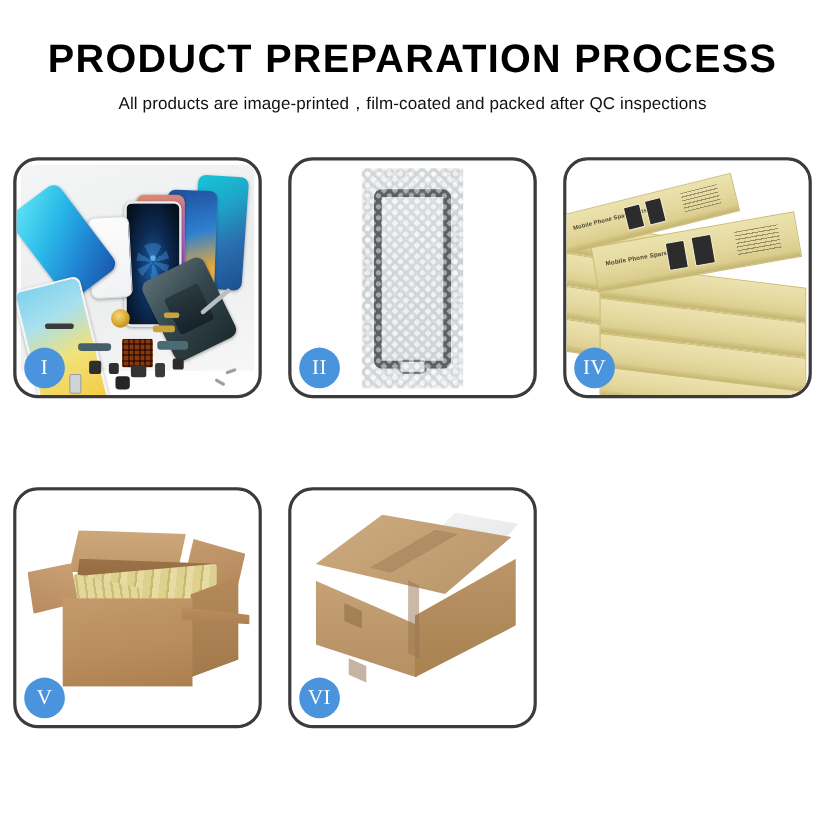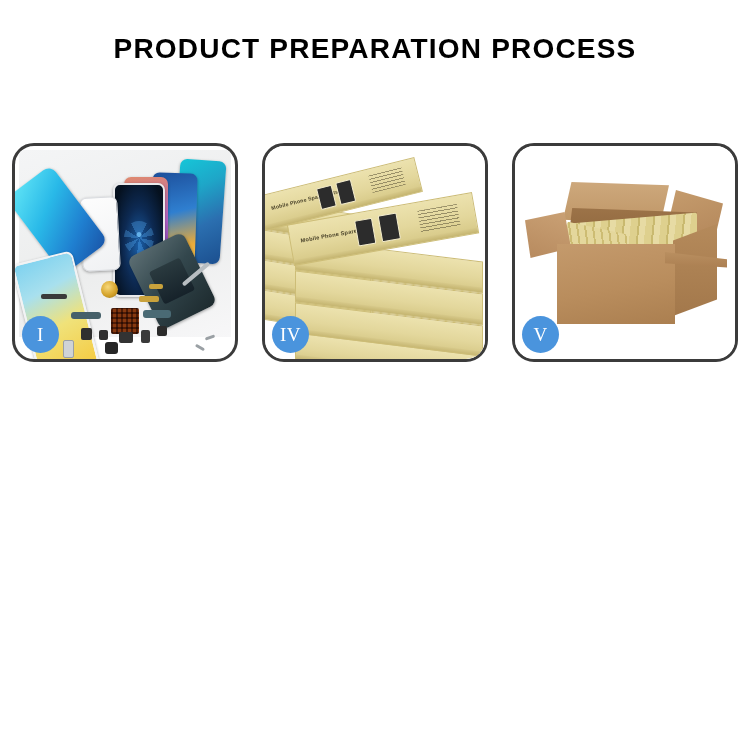--- a/index.html
+++ b/index.html
@@ -17,21 +17,21 @@
   }
 
   
   .header {
     width: 750px;
     padding-top: 34px;
     text-align: center;
   }
   .main-title {
     font-family: "Liberation Sans", sans-serif;
-    font-size: 28px;
+    font-size: 36px;
     font-weight: 700;
     letter-spacing: 1.2px;
     color: #000000;
     line-height: 1.05;
     margin: 0;
     white-space: nowrap;
   }
   .sub-title {
     font-family: "Liberation Sans", sans-serif;
     font-size: 15.5px;
@@ -405,20 +405,21 @@
     background: linear-gradient(160deg,#f0f1f2,#e3e5e6);
     clip-path: polygon(26% 0, 100% 30%, 74% 100%, 0 64%);
     opacity:.9;
   }
 </style>
 </head>
 <body>
 
 <div class="header">
   <h1 class="main-title">PRODUCT PREPARATION PROCESS</h1>
+  <p class="sub-title">All products are image-printed，film-coated and packed after QC inspections</p>
 </div>
 
 <div class="grid">
 
   <div class="panel">
     <div class="panel-stage">
       <div class="p1-bg">
         <div class="phone ph-a"></div>
         <div class="phone ph-b"></div>
         <div class="phone ph-c"></div>
@@ -442,20 +443,31 @@
         <div class="part part-tray"></div>
         <div class="part part-cam"></div>
         <div class="part part-scr1"></div>
         <div class="part part-scr2"></div>
         <div class="part part-tool"></div>
       </div>
     </div>
     <div class="badge">I</div>
   </div>
 
+  <div class="panel">
+    <div class="panel-stage">
+      <div class="p2-photo">
+        <div class="p2-screen">
+          <div class="p2-home"></div>
+        </div>
+        <div class="p2-bubbles"></div>
+      </div>
+    </div>
+    <div class="badge">II</div>
+  </div>
 
 
   <div class="panel">
     <div class="panel-stage p4-stage">
 
       <div class="kbox" style="left:-4px; top:62px;  width:108px; height:28px; transform:skewY(9deg);">
           <span class="edge"></span>
         </div>
       <div class="kbox" style="left:-4px; top:92px;  width:108px; height:28px; transform:skewY(9deg);">
           <span class="edge"></span>
@@ -507,14 +519,27 @@
       <div class="v-contents"></div>
       <div class="v-contents2"></div>
       <div class="v-flapleft"></div>
       <div class="v-side"></div>
       <div class="v-front"></div>
       <div class="v-flapfront"></div>
     </div>
     <div class="badge">V</div>
   </div>
 
+  <div class="panel">
+    <div class="panel-stage p6-stage">
+      <div class="s-shadow"></div>
+      <div class="s-top"></div>
+      <div class="s-tape"></div>
+      <div class="s-left"></div>
+      <div class="s-right"></div>
+      <div class="s-stripv"></div>
+      <div class="s-patch1"></div>
+      <div class="s-patch2"></div>
+    </div>
+    <div class="badge">VI</div>
+  </div>
 
 </div>
 
 </body></html>

